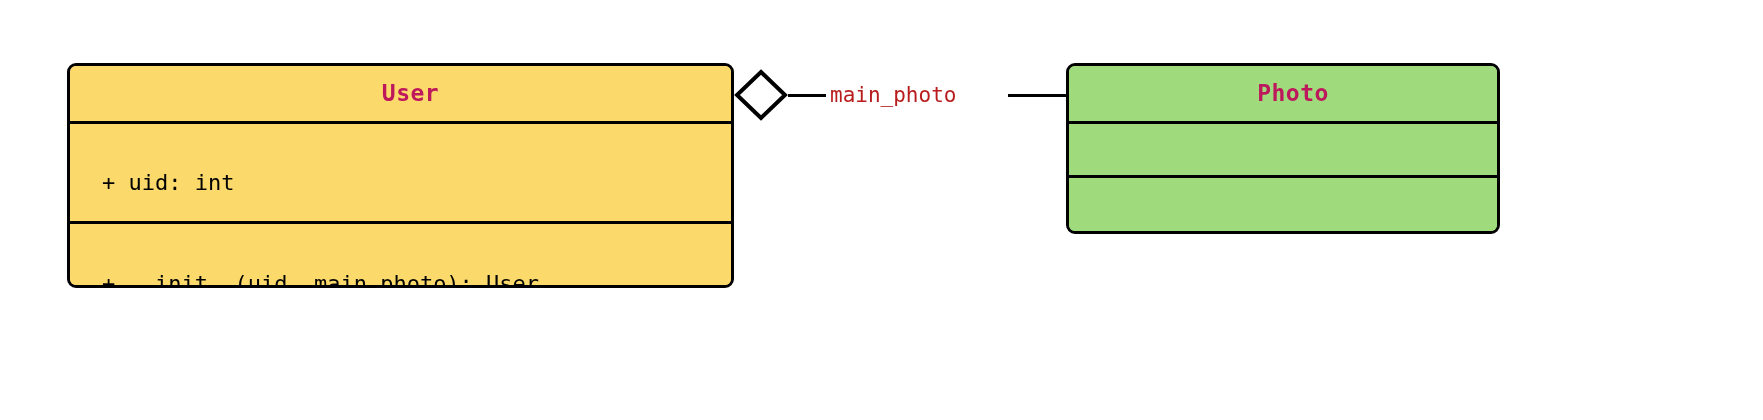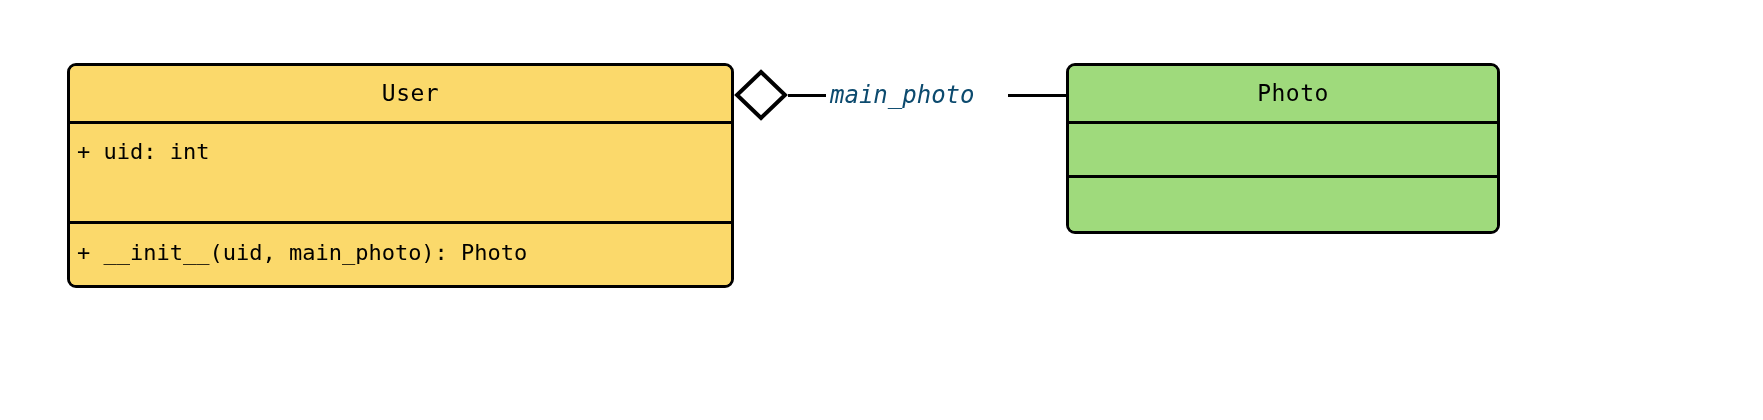--- a/index.html
+++ b/index.html
@@ -37,36 +37,37 @@
   .compartment {
     box-sizing: border-box;
     width: 100%;
     background: inherit;
   }
   .compartment + .compartment {
     border-top: 3px solid #000000;
   }
   .class-title {
     text-align: center;
-    font-weight: normal;
+    font-weight: bold;
     font-size: 23px;
     letter-spacing: 0.5px;
-    color: #000000;
+    color: #be185d;
     line-height: 1;
     display: flex;
     align-items: center;
     justify-content: center;
     padding-left: 20px;
   }
   .member-line {
     font-size: 22px;
     color: #000000;
     line-height: 30px;
     white-space: pre;
-    padding-left: 7px;
+    padding-left: 32px;
+    margin-top: 31px;
   }
   .member-line .type-ref {
     font-weight: bold;
   }
   .compartment-attrs {
     padding-top: 13px;
     padding-bottom: 13px;
   }
   .compartment-ops {
     padding-top: 14px;
@@ -108,27 +109,26 @@
   }
   #edge-seg-right {
     left: 1008px;
     top: 94px;
     width: 58px;
   }
   #edge-label {
     position: absolute;
     left: 826px;
     top: 80px;
-    font-size: 24px;
-    color: #0c4a6e;
+    font-size: 21px;
+    color: #b91c1c;
     background: #ffffff;
     padding: 0 4px;
     line-height: 30px;
     white-space: nowrap;
-    font-style: italic;
   }
   #aggregation-diamond {
     position: absolute;
     left: 734px;
     top: 69px;
     width: 54px;
     height: 52px;
   }
 </style>
 </head>
@@ -137,21 +137,21 @@
 <div id="diagram-canvas">
 
   <div class="class-box" id="class-user">
     <div class="compartment class-title">User</div>
 
     <div class="compartment compartment-attrs">
       <div class="member-line">+ uid: int</div>
     </div>
 
     <div class="compartment compartment-ops">
-      <div class="member-line">+ __init__(uid, main_photo): Photo</div>
+      <div class="member-line">+ __init__(uid, main_photo): User</div>
     </div>
   </div>
 
   <div class="edge-line" id="edge-seg-left"></div>
   <div class="edge-line" id="edge-seg-right"></div>
 
   <svg id="aggregation-diamond" viewBox="0 0 54 52">
     <polygon points="27,3 51,26 27,49 3,26" fill="#FFFFFF" stroke="#000000" stroke-width="4" stroke-linejoin="miter"></polygon>
   </svg>
 

